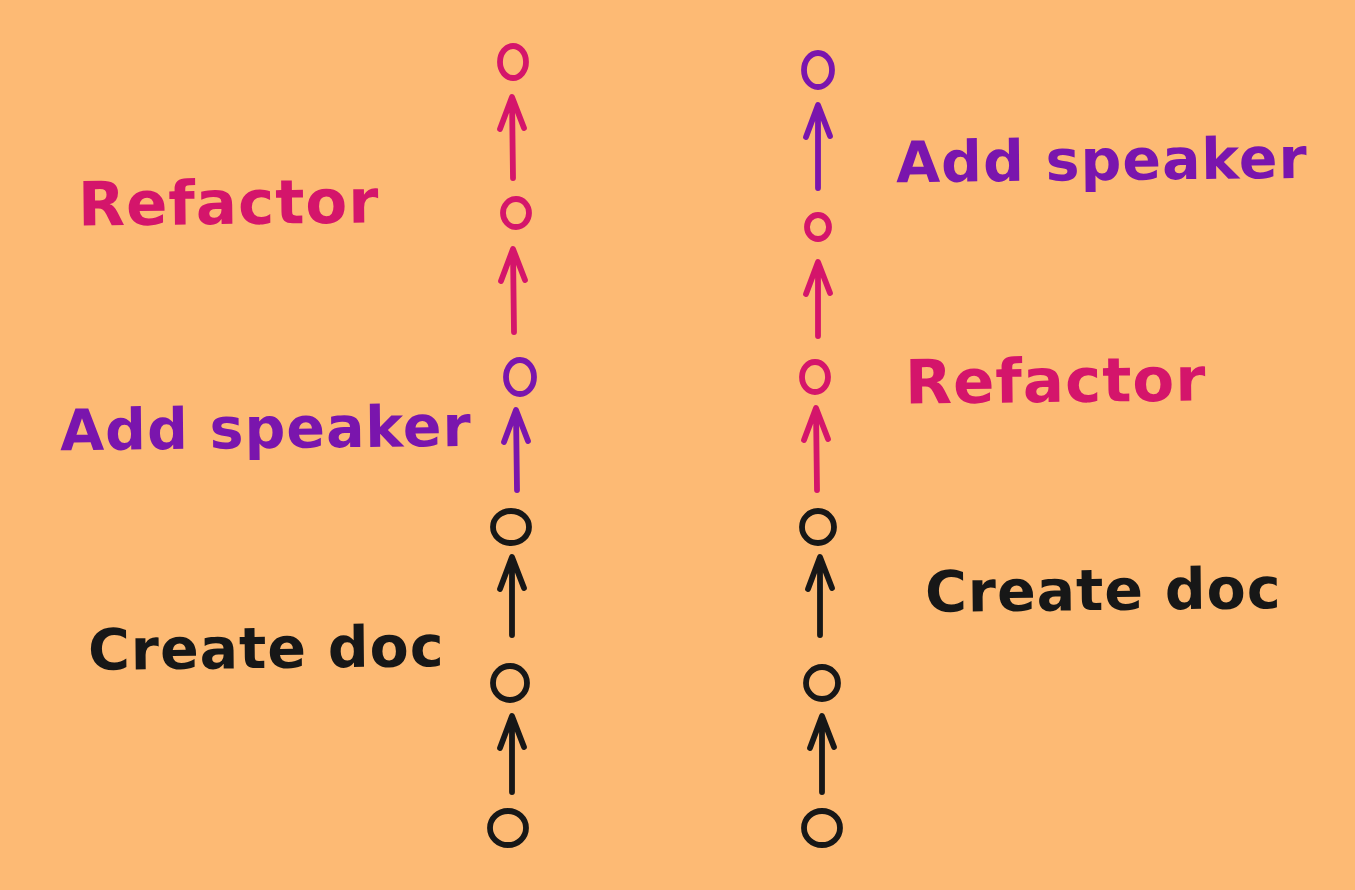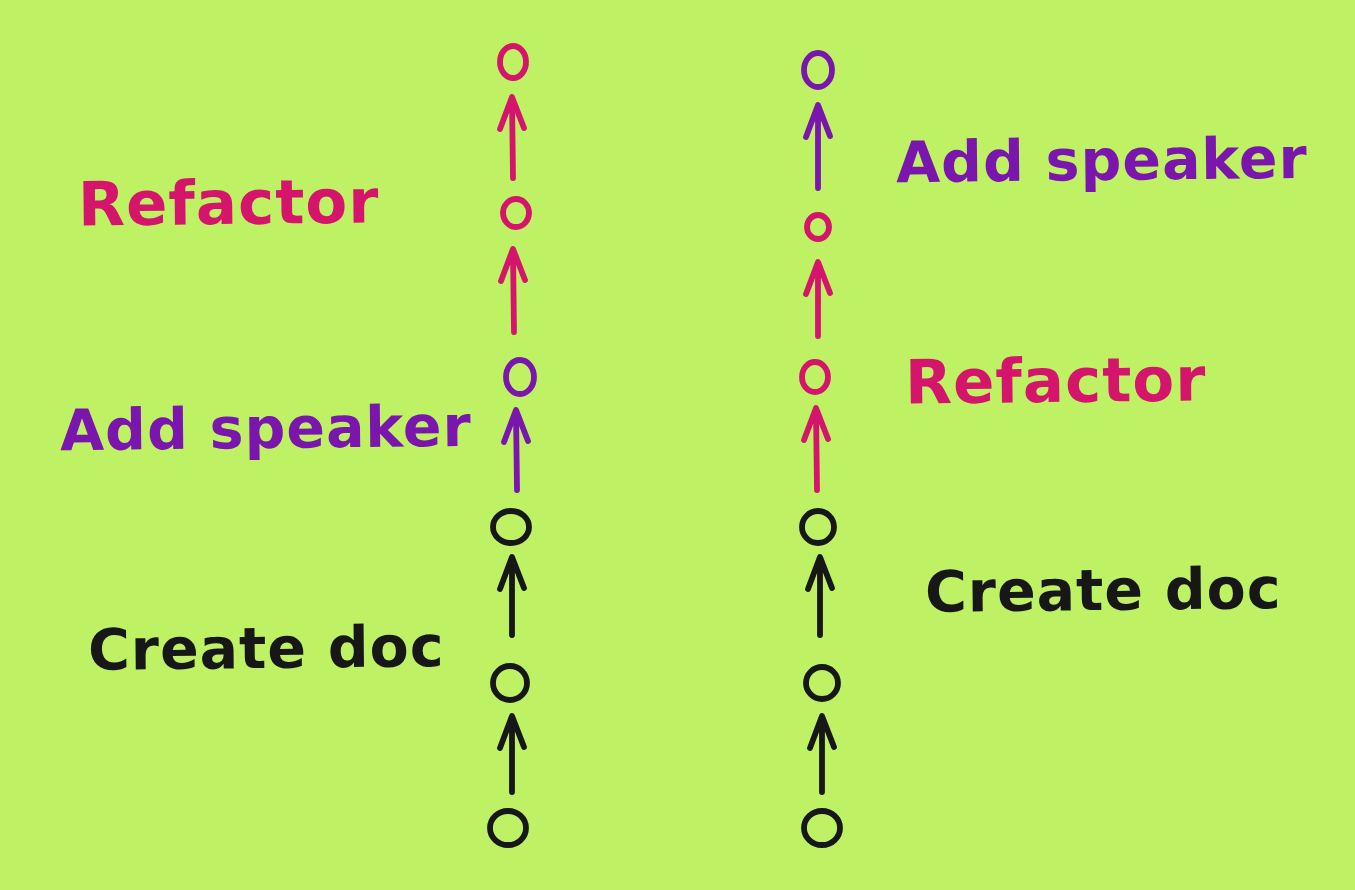--- a/index.html
+++ b/index.html
@@ -4,21 +4,21 @@
 <style>
   html, body {
     margin: 0;
     padding: 0;
     background: #ffffff;
   }
   .canvas {
     position: relative;
     width: 1355px;
     height: 890px;
-    background: #bef264;
+    background: #fdba74;
     overflow: hidden;
     font-family: "DejaVu Sans", "Liberation Sans", sans-serif;
   }
   .chains-svg {
     position: absolute;
     left: 0;
     top: 0;
     width: 1355px;
     height: 890px;
   }

